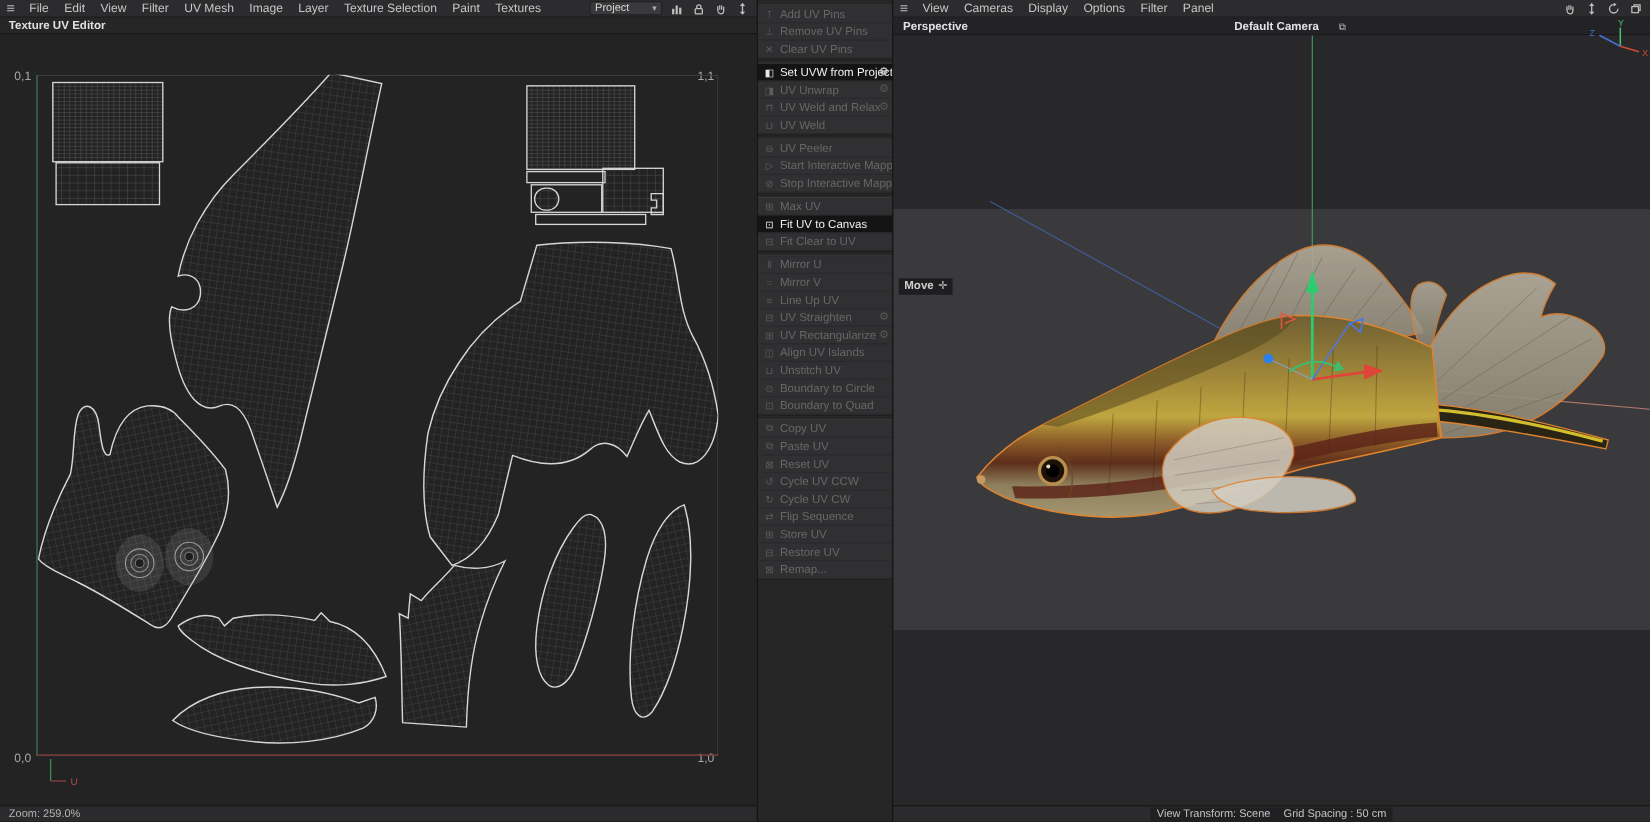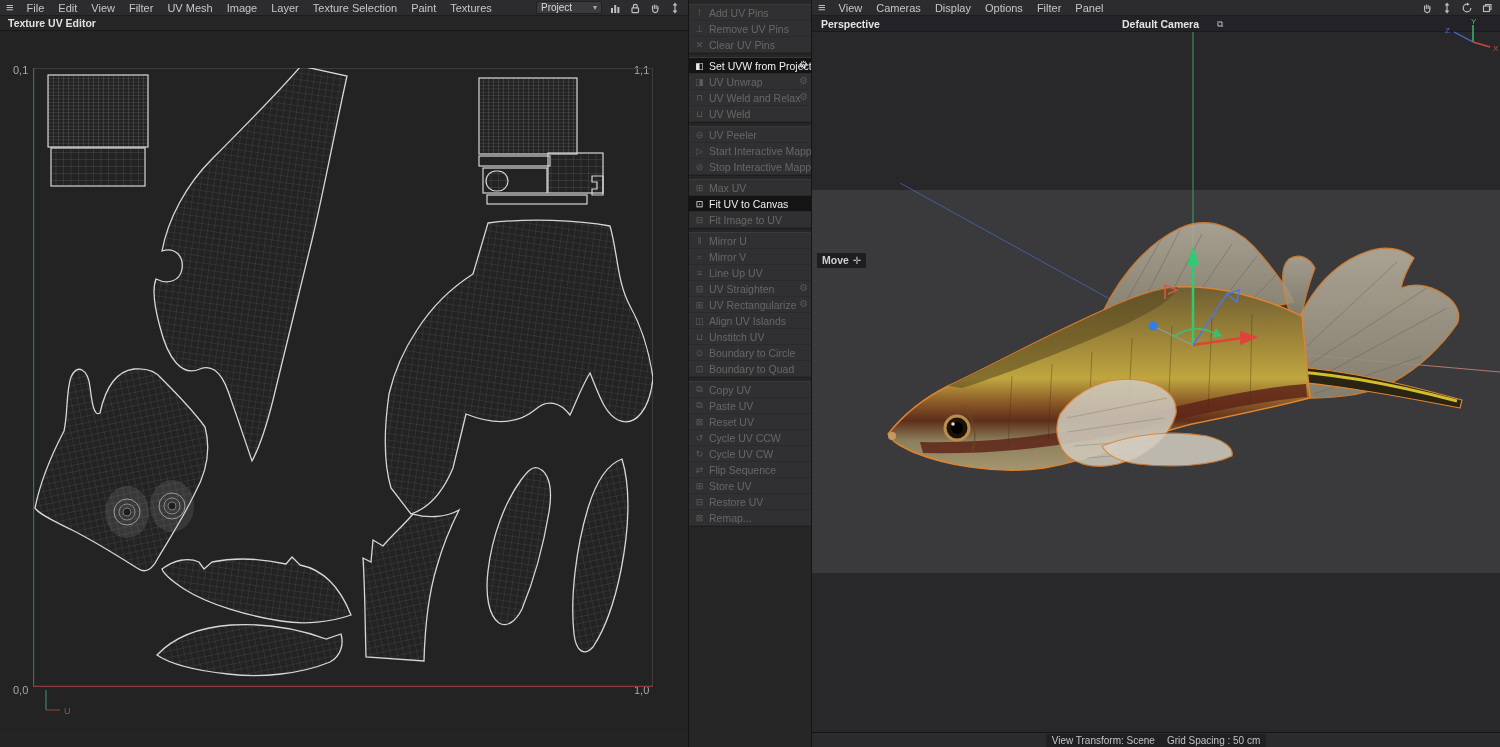--- a/index.html
+++ b/index.html
@@ -212,20 +212,23 @@
       <path d="M589,391 C598,420 596,462 588,502 C582,532 572,561 560,579 C551,589 543,583 541,566 C537,530 543,480 555,440 C563,414 575,396 589,391 Z" fill="url(#gorg2)" stroke="#d6d6d6" stroke-width="1.3"></path>
     </svg>
 
     <svg style="position:absolute;left:40px;top:655px;" width="40" height="34">
       <line x1="6" y1="4" x2="6" y2="24" stroke="#3c8a5c" stroke-width="1.2"></line>
       <line x1="6" y1="24" x2="20" y2="24" stroke="#8a3c3c" stroke-width="1.2"></line>
       <text x="24" y="28" font-size="9" fill="#b04848">U</text>
     </svg>
   </div>
 
+  <div class="statusbar" id="left-status">
+    <span>Zoom: 259.0%</span>
+  </div>
 
   <div id="palette">
     <div id="palette-list">
         <div class="pgroup">
           <div class="prow">
             <span class="picon">⊺</span>
             <span class="plabel">Add UV Pins</span>
           </div>
           <div class="prow">
             <span class="picon">⊥</span>
@@ -275,21 +278,21 @@
           <div class="prow">
             <span class="picon">⊞</span>
             <span class="plabel">Max UV</span>
           </div>
           <div class="prow enabled">
             <span class="picon">⊡</span>
             <span class="plabel">Fit UV to Canvas</span>
           </div>
           <div class="prow">
             <span class="picon">⊟</span>
-            <span class="plabel">Fit Image to UV</span>
+            <span class="plabel">Fit Clear to UV</span>
           </div>
         </div>
         <div class="pgroup">
           <div class="prow">
             <span class="picon">‖</span>
             <span class="plabel">Mirror U</span>
           </div>
           <div class="prow">
             <span class="picon">=</span>
             <span class="plabel">Mirror V</span>

